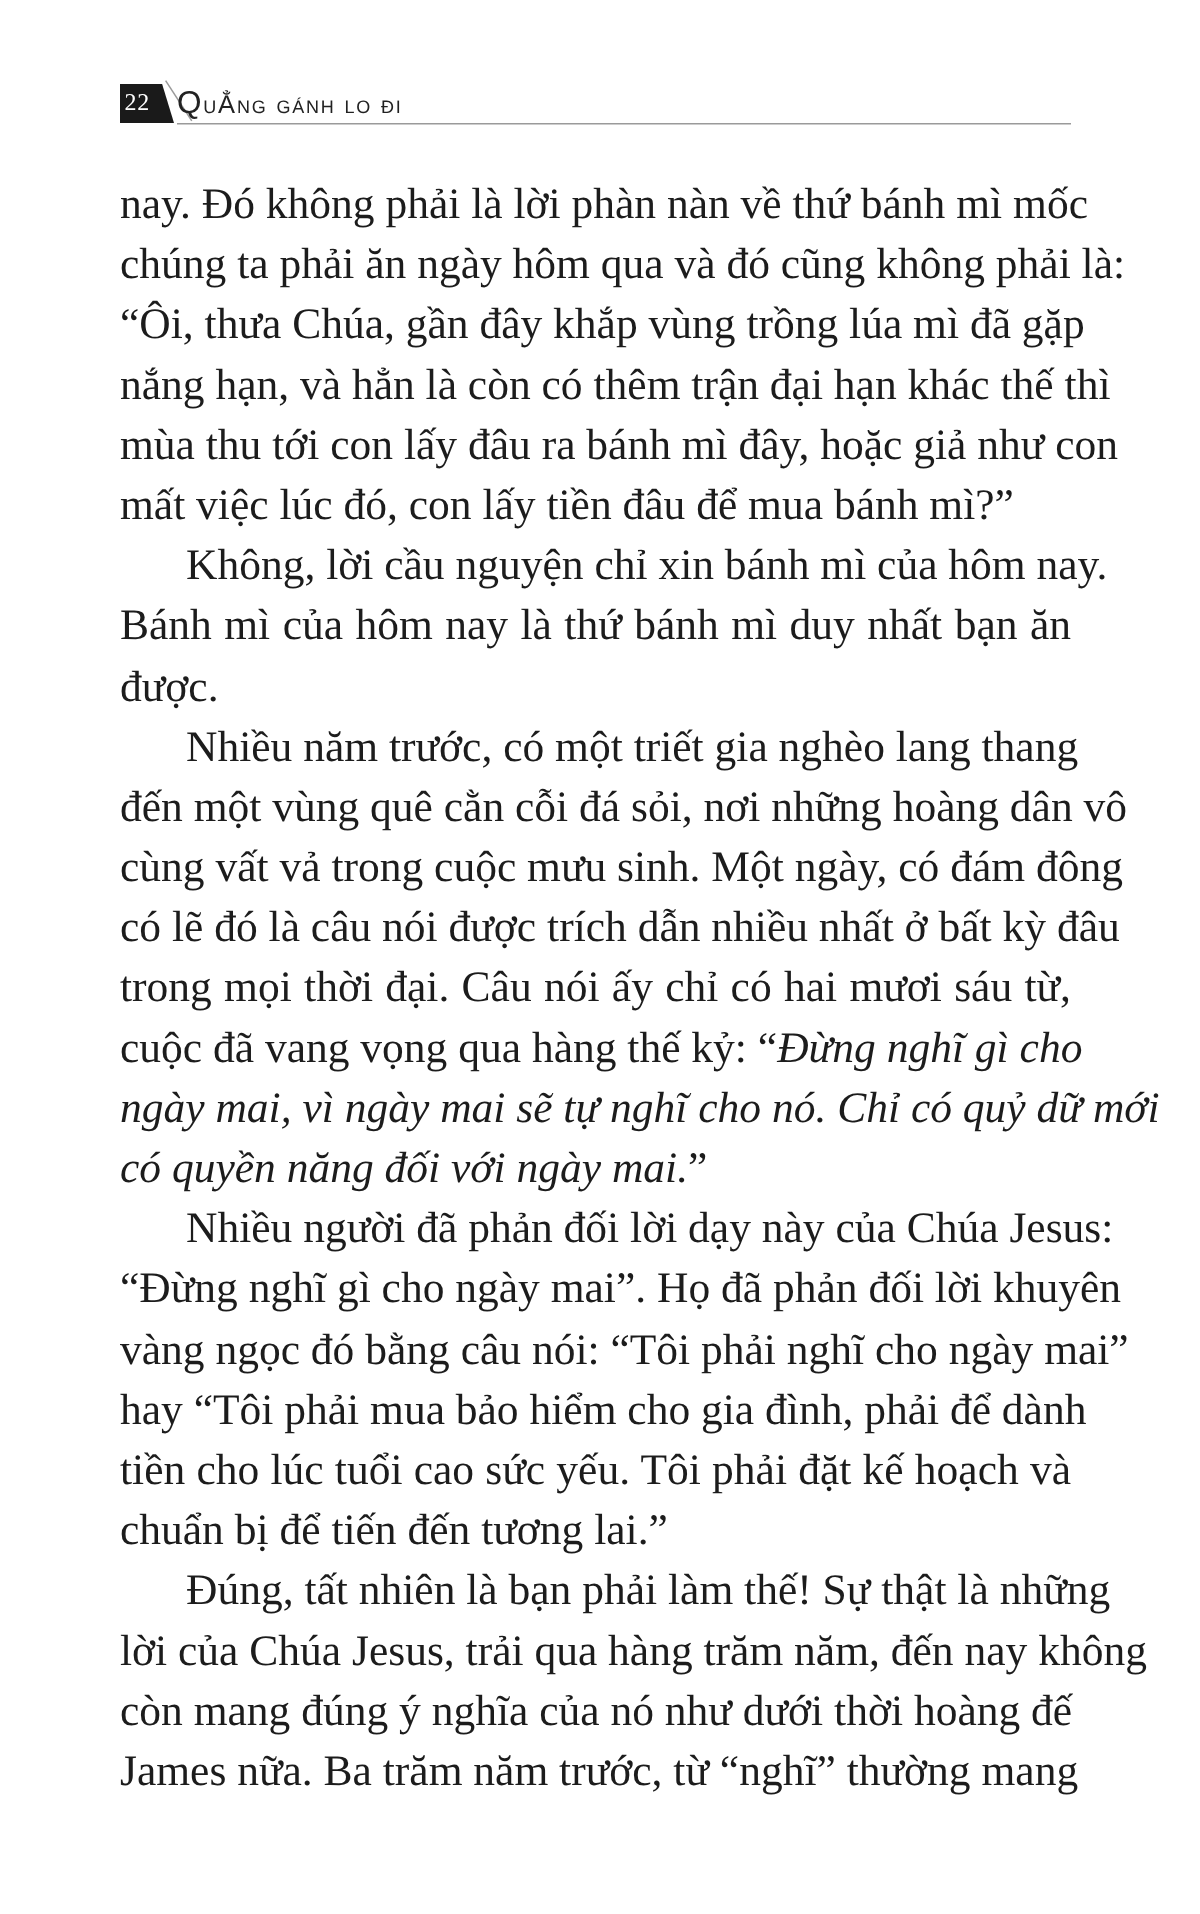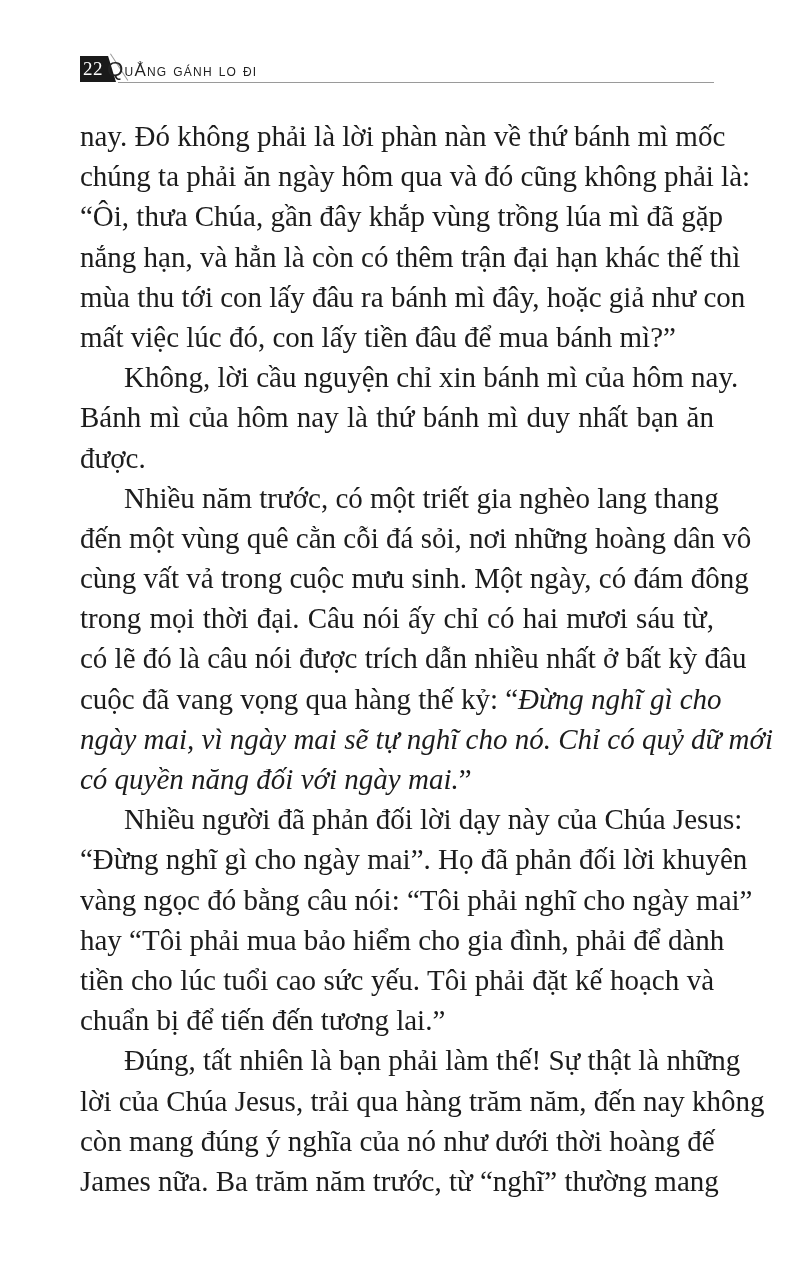--- a/index.html
+++ b/index.html
@@ -28,39 +28,39 @@
       top: 0;
       height: 26px;
       width: 36px;
       background: #1a1a1a;
       clip-path: polygon(0 0, 78% 0, 100% 100%, 0 100%);
     }
     .page-number {
       position: absolute;
       left: 3px;
       top: 2px;
-      font-size: 19px;
+      font-size: 16px;
       line-height: 22px;
       color: #ffffff;
       font-family: "Liberation Serif", serif;
       letter-spacing: 0.5px;
     }
     .header-slash {
       position: absolute;
       left: 30px;
       top: -2px;
       width: 1px;
       height: 32px;
       background: #9a9a9a;
       transform: rotate(-33deg);
       transform-origin: top left;
     }
     .book-title {
       position: absolute;
-      left: 27px;
+      left: 38px;
       top: 2px;
       font-size: 17px;
       line-height: 22px;
       letter-spacing: 1.2px;
       font-variant: small-caps;
       font-family: "Liberation Sans", "DejaVu Sans", sans-serif;
       color: #222;
     }
     .book-title .cap { font-size: 21px; }
     .header-rule {
@@ -118,22 +118,22 @@
   <div>
     <span class="line indent">Không, lời cầu nguyện chỉ xin bánh mì của hôm nay.</span>
     <span class="line">Bánh mì của hôm nay là thứ bánh mì duy nhất bạn ăn</span>
     <span class="line left">được.</span>
   </div>
 
   <div>
     <span class="line indent">Nhiều năm trước, có một triết gia nghèo lang thang</span>
     <span class="line">đến một vùng quê cằn cỗi đá sỏi, nơi những hoàng dân vô</span>
     <span class="line">cùng vất vả trong cuộc mưu sinh. Một ngày, có đám đông</span>
+    <span class="line">có lẽ đó là câu nói được trích dẫn nhiều nhất ở bất kỳ đâu</span>
     <span class="line">trong mọi thời đại. Câu nói ấy chỉ có hai mươi sáu từ,</span>
-    <span class="line">có lẽ đó là câu nói được trích dẫn nhiều nhất ở bất kỳ đâu</span>
     <span class="line"><span>cuộc đã vang vọng qua hàng thế kỷ: “</span><em>Đừng nghĩ gì cho</em></span>
     <span class="line"><em>ngày mai, vì ngày mai sẽ tự nghĩ cho nó. Chỉ có quỷ dữ mới</em></span>
     <span class="line left"><em>có quyền năng đối với ngày mai.</em><span>”</span></span>
   </div>
 
   <div>
     <span class="line indent">Nhiều người đã phản đối lời dạy này của Chúa Jesus:</span>
     <span class="line">“Đừng nghĩ gì cho ngày mai”. Họ đã phản đối lời khuyên</span>
     <span class="line">vàng ngọc đó bằng câu nói: “Tôi phải nghĩ cho ngày mai”</span>
     <span class="line">hay “Tôi phải mua bảo hiểm cho gia đình, phải để dành</span>

